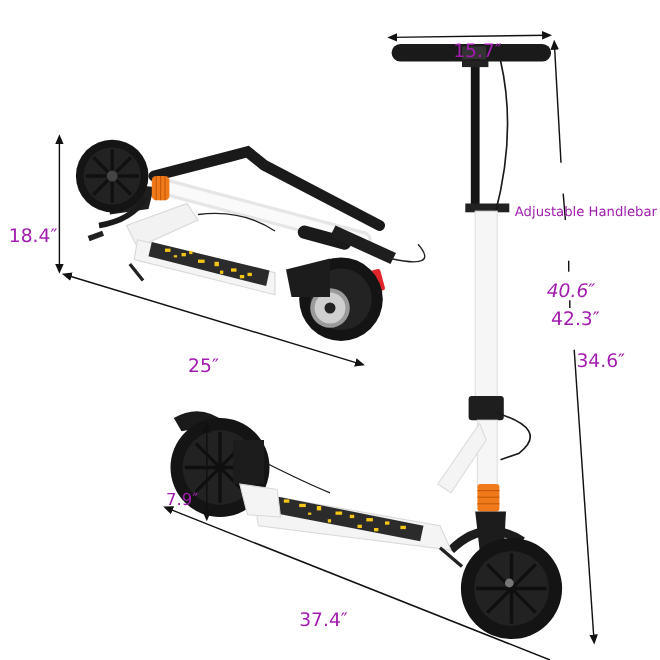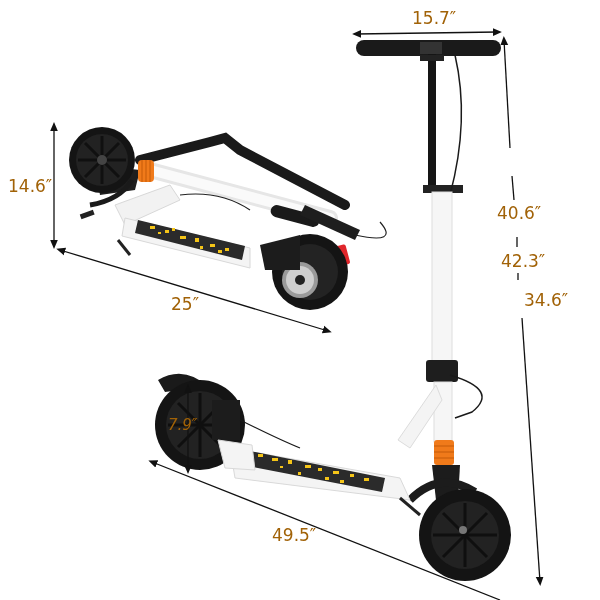--- a/index.html
+++ b/index.html
@@ -1,18 +1,18 @@
 <!DOCTYPE html>
 <html><head>
 <meta charset="utf-8">
 <style>
   html, body { margin: 0; padding: 0; background: #ffffff; }
   body { width: 600px; height: 600px; position: relative; overflow: hidden; font-family: "DejaVu Sans", "Liberation Sans", sans-serif; }
   #stage { position: absolute; left: 0; top: 0; width: 600px; height: 600px; }
-  .dim-label { position: absolute; color: #a16207; font-size: 17px; line-height: 1; white-space: nowrap; background: transparent; }
+  .dim-label { position: absolute; color: #a21caf; font-size: 17px; line-height: 1; white-space: nowrap; background: transparent; margin-top: 29px; }
   .dim-label.small { font-size: 12px; }
 </style>
 </head>
 <body>
 
 <div id="stage">
   <svg width="600" height="600" viewBox="0 0 600 600" xmlns="http://www.w3.org/2000/svg">
     <defs>
       <marker id="arr" markerWidth="8" markerHeight="8" refX="4" refY="4" orient="auto-start-reverse">
         <path d="M0,1 L7,4 L0,7 Z" fill="#111"></path>
@@ -173,23 +173,24 @@
     </g>
     <g>
       <line x1="188" y1="388" x2="188" y2="470" stroke="#111" stroke-width="1.3" marker-start="url(#arr)" marker-end="url(#arr)"></line>
     </g>
     <g>
       <line x1="152" y1="462" x2="500" y2="600" stroke="#111" stroke-width="1.3" marker-start="url(#arr)"></line>
     </g>
   </svg>
 
   
-  <div class="dim-label" style="left:8px; top:178px;">14.6″</div>
+  <div class="dim-label" style="left:8px; top:178px;">18.4″</div>
   <div class="dim-label" style="left:171px; top:296px;">25″</div>
 
   <div class="dim-label" style="left:412px; top:10px;">15.7″</div>
-  <div class="dim-label" style="left:497px; top:205px;">40.6″</div>
+  <div class="dim-label small" style="left:468px; top:157px;">Adjustable Handlebar</div>
+  <div class="dim-label" style="left:497px; top:228px;font-style:italic;">40.6″</div>
   <div class="dim-label" style="left:501px; top:253px;">42.3″</div>
   <div class="dim-label" style="left:524px; top:292px;">34.6″</div>
 
-  <div class="dim-label" style="left:168px; top:418px; font-size:15px;font-style:italic;">7.9″</div>
-  <div class="dim-label" style="left:272px; top:527px;">49.5″</div>
+  <div class="dim-label" style="left:151px; top:418px; font-size:15px;">7.9″</div>
+  <div class="dim-label" style="left:272px; top:527px;">37.4″</div>
 </div>
 
 </body></html>

